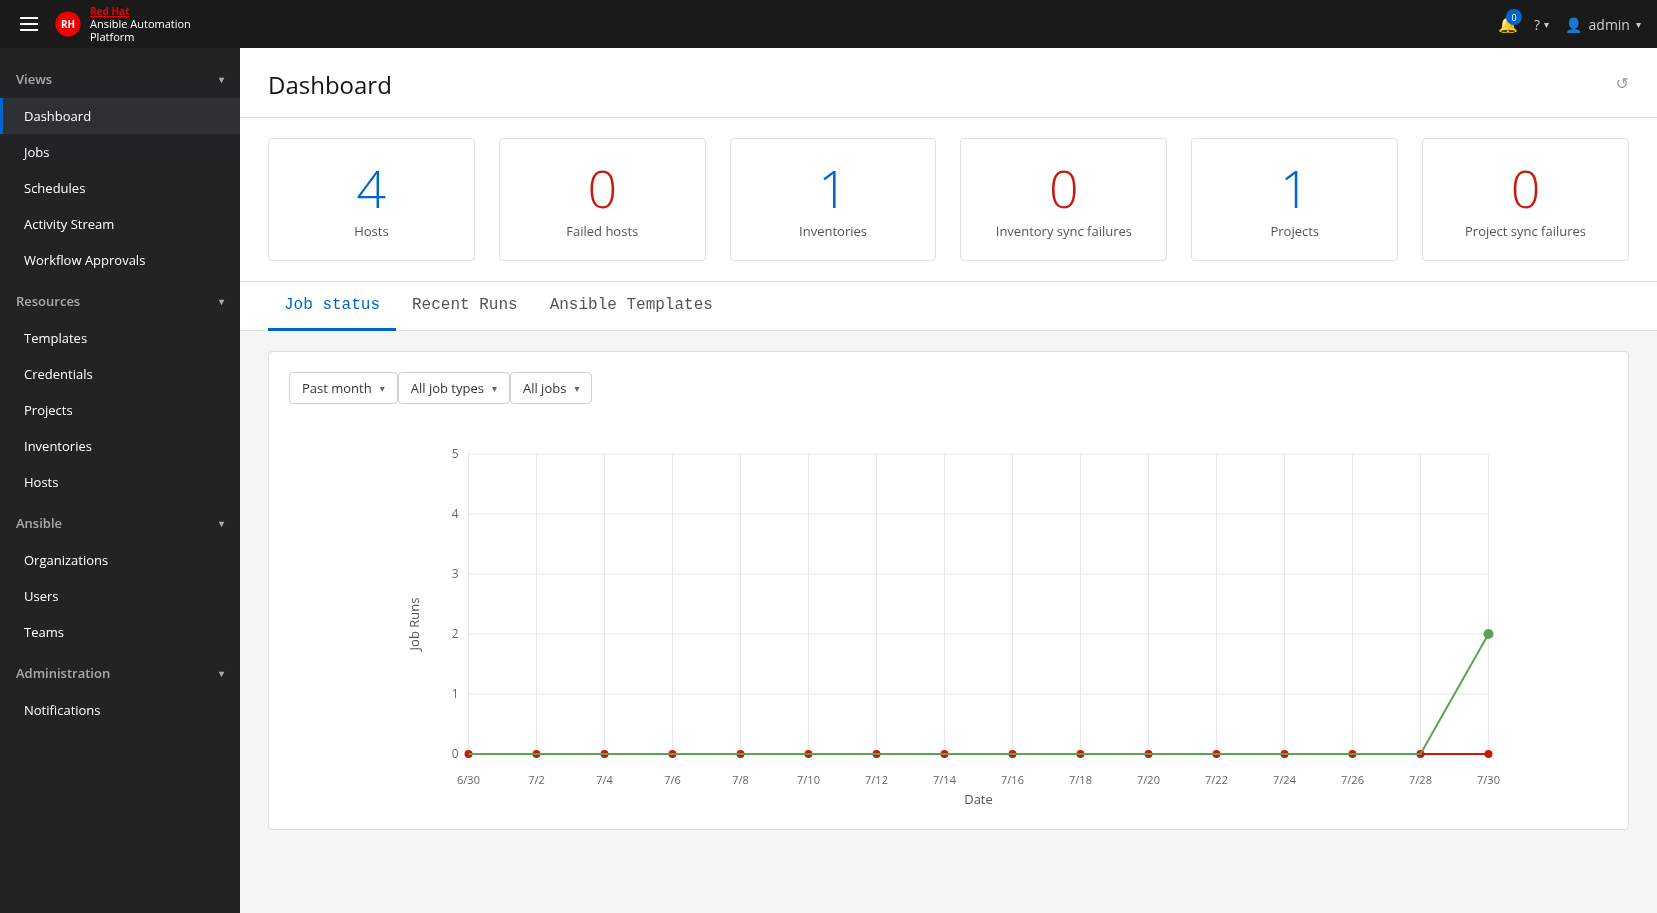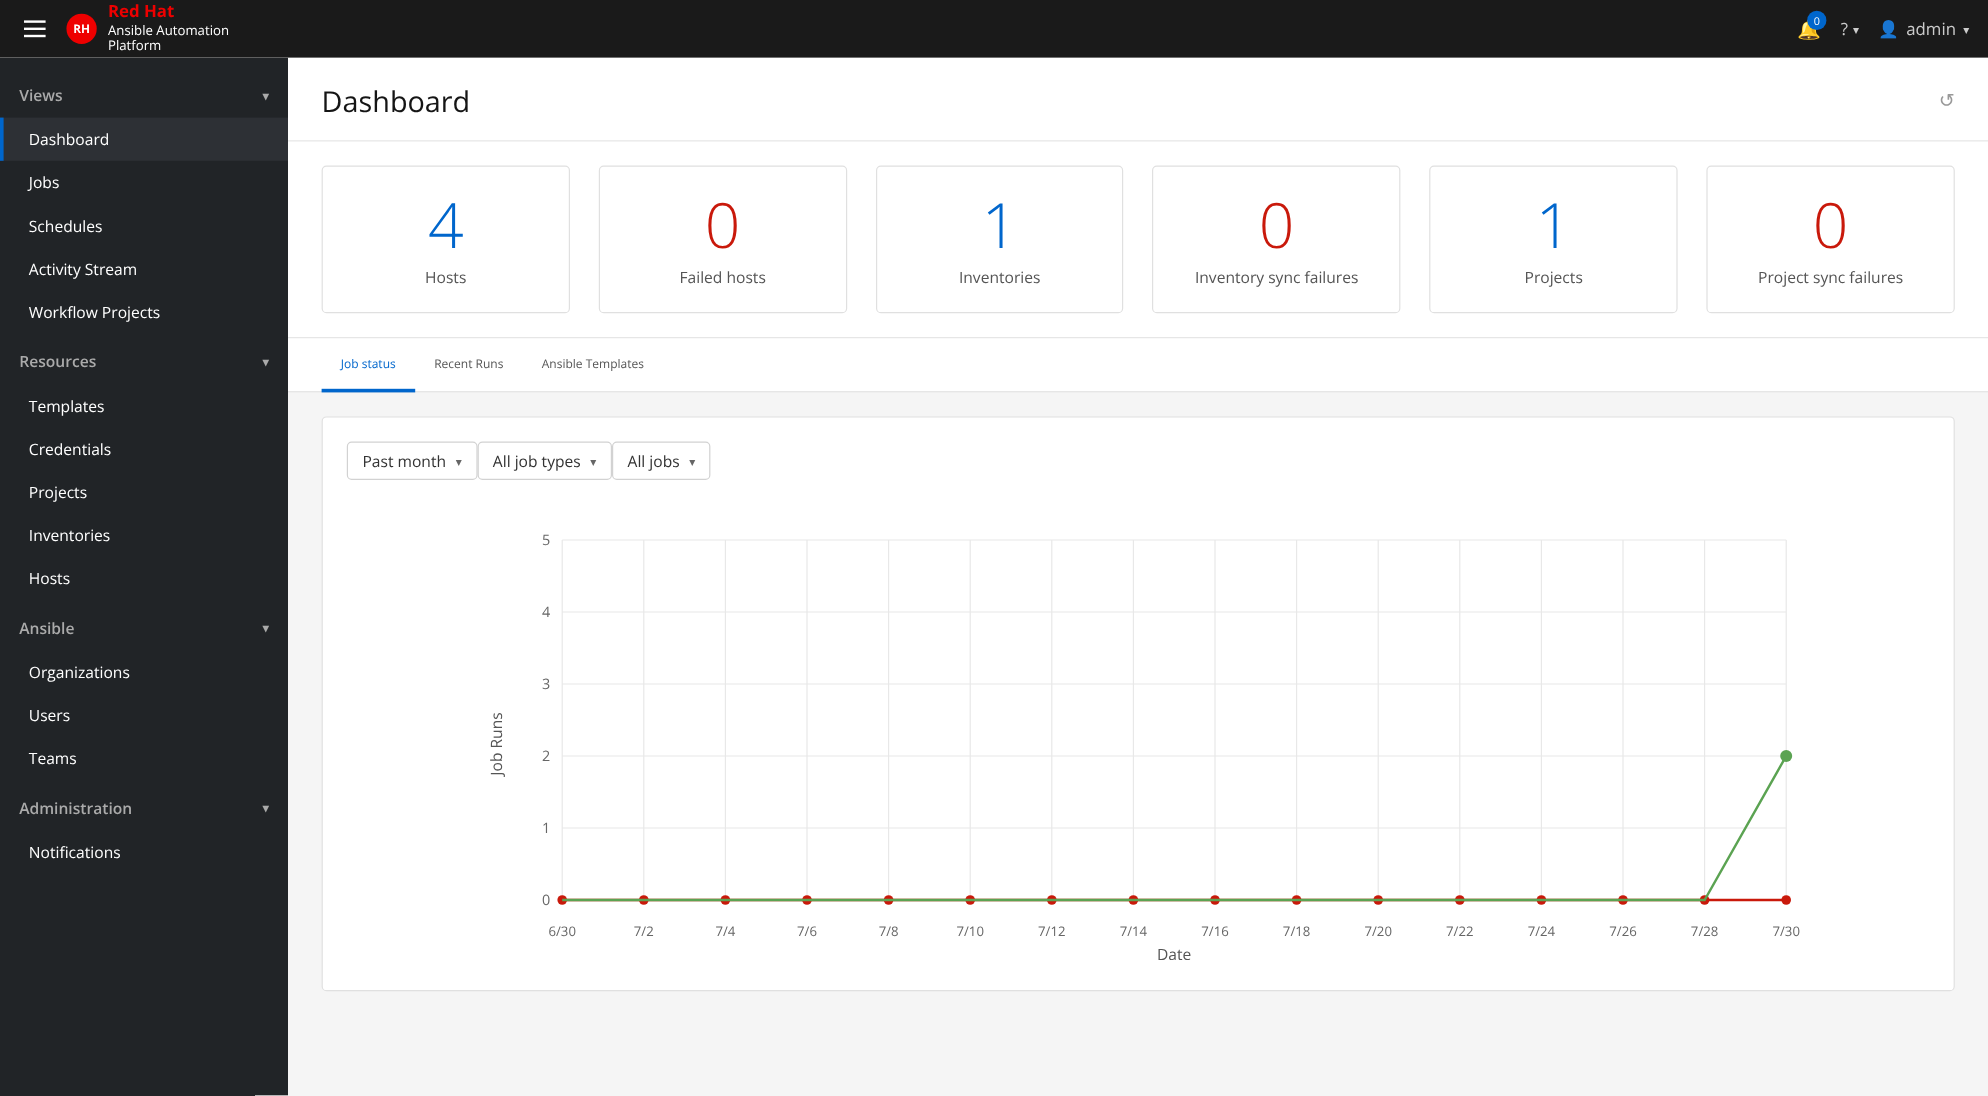--- a/index.html
+++ b/index.html
@@ -15,21 +15,21 @@
       padding: 0 16px;
       flex-shrink: 0;
       z-index: 100;
     }
     .top-nav-left { display: flex; align-items: center; gap: 12px; flex: 1; }
     .hamburger { display: flex; flex-direction: column; gap: 4px; cursor: pointer; padding: 4px; }
     .hamburger span { display: block; width: 18px; height: 2px; background: #fff; }
     .brand { display: flex; align-items: center; gap: 8px; }
     .brand-logo { width: 28px; height: 28px; }
     .brand-text { font-size: 11px; line-height: 1.2; color: #fff; }
-    .brand-text .line1 { color: #ee0000; font-weight: bold; font-size: 14px; }
+    .brand-text .line1 { color: #ee0000; font-weight: bold; font-size: 10px; text-decoration: underline; }
     .top-nav-right { display: flex; align-items: center; gap: 16px; }
     .nav-icon { color: #ccc; cursor: pointer; font-size: 16px; }
     .notification-btn { position: relative; }
     .badge { background: #06c; color: #fff; border-radius: 50%; width: 16px; height: 16px; font-size: 9px; display: flex; align-items: center; justify-content: center; position: absolute; top: -4px; right: -4px; }
     .help-btn { display: flex; align-items: center; gap: 4px; color: #ccc; cursor: pointer; font-size: 14px; }
     .user-btn { display: flex; align-items: center; gap: 6px; color: #ccc; cursor: pointer; font-size: 14px; }
 
     
     .main-layout { display: flex; flex: 1; overflow: hidden; }
 
@@ -102,25 +102,26 @@
       background: #fff;
       cursor: pointer;
     }
     .stat-card:last-child { margin-right: 0; }
     .stat-number { font-size: 52px; font-weight: 300; line-height: 1.1; }
     .stat-number.blue { color: #06c; }
     .stat-number.red { color: #c9190b; }
     .stat-label { font-size: 13px; color: #555; margin-top: 6px; }
     .tab {
       padding: 14px 16px;
-      font-size: 10px;
+      font-size: 16px;
       cursor: pointer;
       color: #555;
       border-bottom: 3px solid transparent;
       margin-bottom: -1px;
+      font-family: Liberation Mono, monospace;
     }
     .tab.active { color: #06c; border-bottom-color: #06c; font-weight: 500; }
 
     
     .chart-container {
       background: #fff;
       margin: 20px 28px;
       border: 1px solid #e0e0e0;
       border-radius: 4px;
       padding: 20px;
@@ -199,21 +200,21 @@
     <div class="sidebar-section">
       <div class="sidebar-section-header">
         <span>Views</span>
         <span class="sidebar-chevron">▾</span>
       </div>
       <div id="views-items">
           <a class="sidebar-item active">Dashboard</a>
           <a class="sidebar-item">Jobs</a>
           <a class="sidebar-item">Schedules</a>
           <a class="sidebar-item">Activity Stream</a>
-          <a class="sidebar-item">Workflow Projects</a>
+          <a class="sidebar-item">Workflow Approvals</a>
         </div>
     </div>
 
     <div class="sidebar-section">
       <div class="sidebar-section-header">
         <span>Resources</span>
         <span class="sidebar-chevron">▾</span>
       </div>
       <div id="resources-items">
           <a class="sidebar-item">Templates</a>

